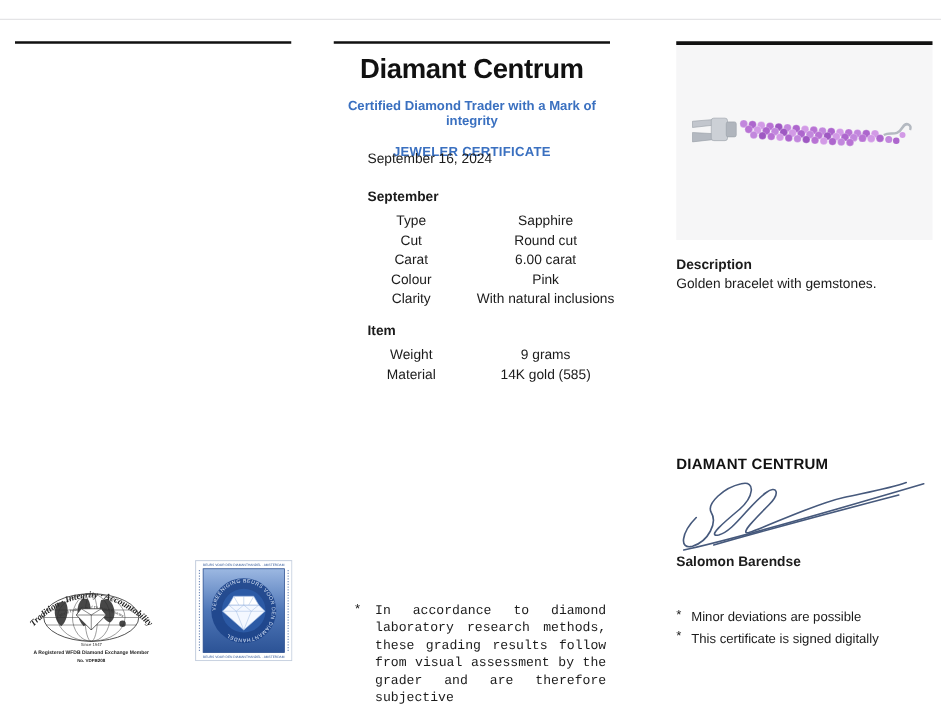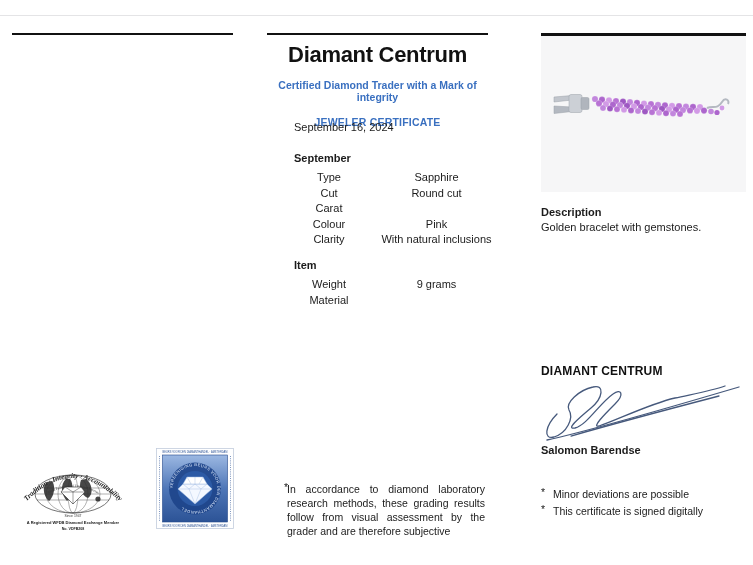--- a/index.html
+++ b/index.html
@@ -36,21 +36,21 @@
   .desc-heading { margin-top:14px; font-size:11px; font-weight:bold; }
   .desc-text { margin-top:3px; font-size:11px; }
 
   .sig-block { position:absolute; left:541px; top:364px; width:210px; }
   .sig-company { font-size:12px; font-weight:bold; letter-spacing:0.2px; color:#111; }
   .sig-svg { display:block; margin-top:-4px; }
   .sig-name { font-size:11px; font-weight:bold; margin-top:-2px; }
 
   .footnote-center { position:absolute; left:285px; top:483px; width:200px; font-size:10.5px; line-height:13.9px; }
   .footnote-center .star { position:absolute; left:-1px; top:-2px; font-size:10.5px; }
-  .footnote-center .txt { display:block; margin-left:2px; text-align:justify; }
+  .footnote-center .txt { display:block; margin-left:15px; text-align:justify;font-family:Liberation Mono, monospace; }
 
   .right-notes { position:absolute; left:541px; top:489px; font-size:10.5px; }
   .right-note { display:flex; margin-bottom:6px; line-height:11px; }
   .right-note .star { width:12px; flex:0 0 12px; font-size:10.5px; margin-top:-2px; }
 
   .seal-globe   { position:absolute; left:14px;  top:450px; }
   .seal-diamond { position:absolute; left:156px; top:448px; }
 </style>
 </head>
 <body>
@@ -73,38 +73,40 @@
   <div class="kv-row">
     <span class="k">Type</span>
     <span class="v">Sapphire</span>
   </div>
   <div class="kv-row">
     <span class="k">Cut</span>
     <span class="v">Round cut</span>
   </div>
   <div class="kv-row">
     <span class="k">Carat</span>
+    <span class="v">6.00 carat</span>
   </div>
   <div class="kv-row">
     <span class="k">Colour</span>
     <span class="v">Pink</span>
   </div>
   <div class="kv-row">
     <span class="k">Clarity</span>
     <span class="v">With natural inclusions</span>
   </div>
 
   <div class="sec-gap"></div>
   <div class="sec-heading">Item</div>
   <div class="kv-row">
     <span class="k">Weight</span>
     <span class="v">9 grams</span>
   </div>
   <div class="kv-row">
     <span class="k">Material</span>
+    <span class="v">14K gold (585)</span>
   </div>
 </div>
 
 <div class="right-col">
   <div class="photo-bar"></div>
   <div class="photo-box">
     <svg width="205" height="156" viewBox="0 0 205 156">
 
       <g stroke="#9aa0a8" stroke-width="0.5">
         <path d="M13,61 L31,59.5 L31,64 L13,66 Z" fill="#c2c6cd"></path>

